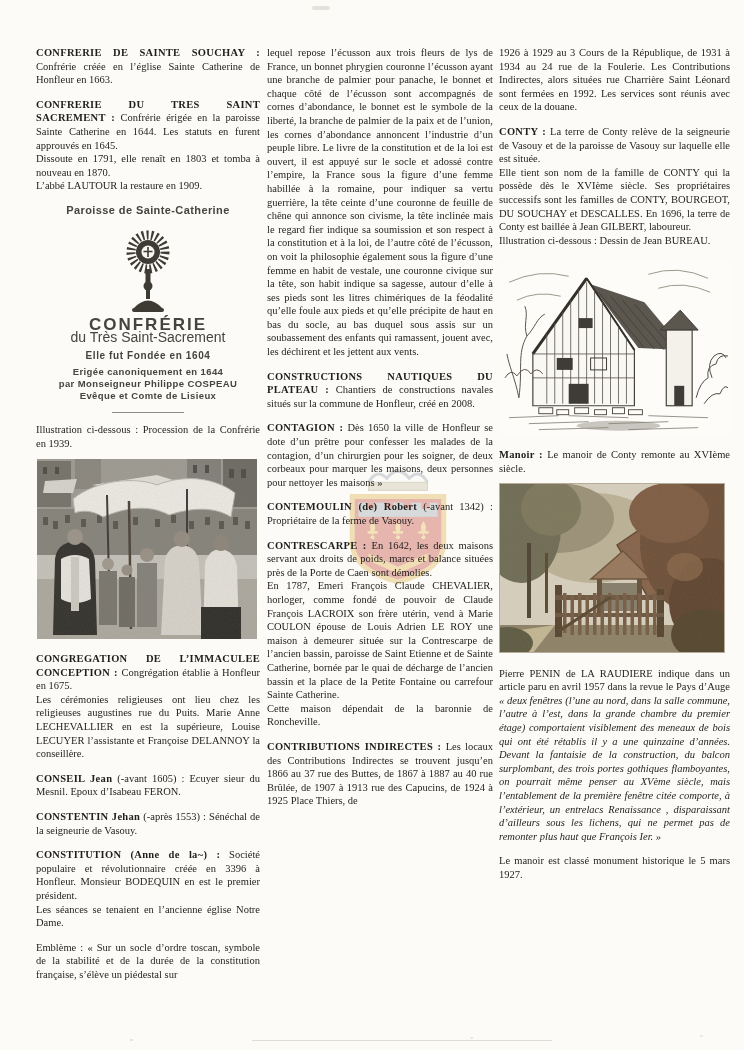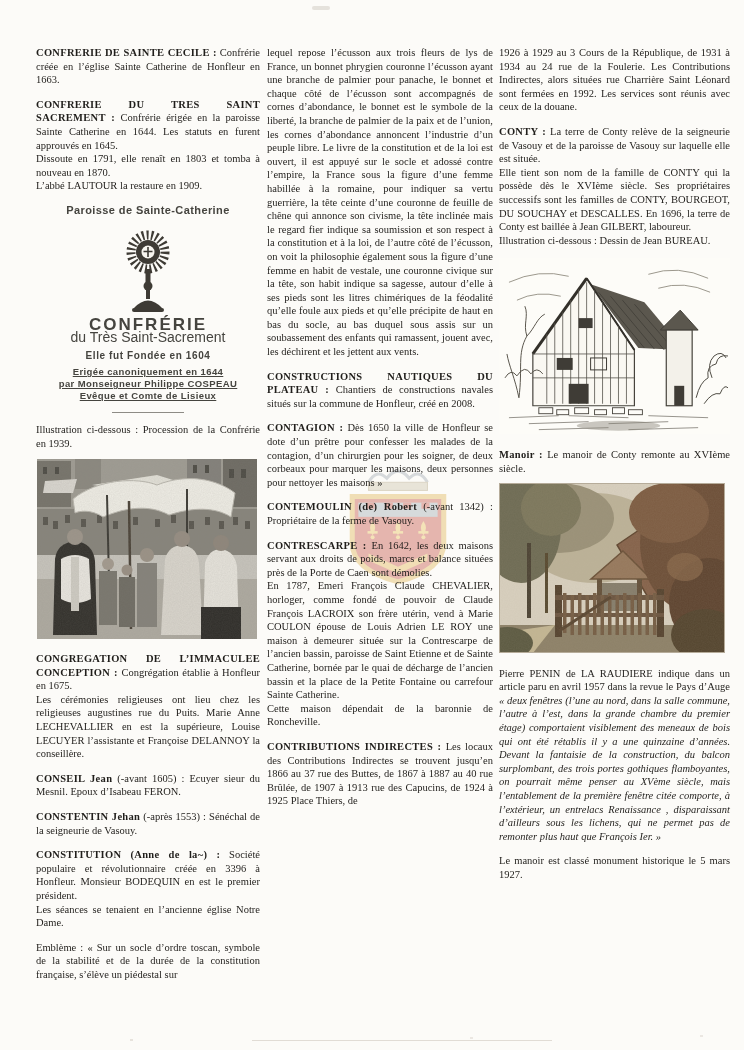--- a/index.html
+++ b/index.html
@@ -14,21 +14,21 @@
   b.term{font-weight:bold;letter-spacing:.3px;}
   i.quote{font-style:italic;}
   
   .clipping{margin:4px 0 10px 0;text-align:center;color:#45443f;
             font-family:"Liberation Sans",sans-serif;}
   .clip-title{font-size:11px;font-weight:bold;letter-spacing:.4px;}
   .monstrance{margin:6px auto 2px auto;width:64px;height:92px;}
   .clip-heading{font-size:17px;font-weight:bold;letter-spacing:2px;margin-top:2px;}
   .clip-sub{font-size:14px;font-weight:normal;margin-top:0;}
   .clip-line1{font-size:10px;font-weight:bold;margin-top:4px;letter-spacing:.6px;}
-  .clip-small{font-size:9.5px;font-weight:bold;line-height:12px;letter-spacing:.4px;text-decoration:underline;}
+  .clip-small{font-size:9.5px;font-weight:bold;line-height:12px;letter-spacing:.4px;}
   .clip-small.first{margin-top:4px;}
   .clip-divider{width:72px;border-top:1.5px solid #8d8b85;margin:10px auto 0 auto;}
   
   .figure{display:block;margin:8px 0 10px 0;}
   .caption{margin:2px 0 8px 0;}
   .watermark{position:absolute;left:338px;top:464px;width:120px;height:124px;opacity:.38;z-index:1;}
   
   .artifact{position:absolute;background:#d9d4cc;z-index:3;}
   .a-top{left:312px;top:6px;width:18px;height:4px;border-radius:2px;opacity:.65;}
   .a-line{left:252px;top:1040px;width:300px;height:1px;opacity:.8;}
@@ -64,21 +64,21 @@
           <rect x="79" y="66" width="10" height="2.5"></rect>
           <circle cx="84" cy="72" r="2"></circle>
       </g>
       <path d="M30,88 L59,101 L88,88 L88,95 L59,108 L30,95 Z" fill="#e0b04a"></path>
     </svg>
   </div>
 
   <div class="col col1">
 
     <div class="entry">
-      <p class="para"><b class="term">CONFRERIE DE SAINTE CECILE :</b> <span>Confrérie créée en l’église Sainte Catherine de Honfleur en 1663.</span></p>
+      <p class="para"><b class="term">CONFRERIE DE SAINTE SOUCHAY :</b> <span>Confrérie créée en l’église Sainte Catherine de Honfleur en 1663.</span></p>
     </div>
 
     <div class="entry">
       <p class="para"><b class="term">CONFRERIE DU TRES SAINT SACREMENT :</b> <span>Confrérie érigée en la paroisse Sainte Catherine en 1644. Les statuts en furent approuvés en 1645.</span></p>
       <p class="para">Dissoute en 1791, elle renaît en 1803 et tomba à nouveau en 1870.</p>
       <p class="para">L’abbé LAUTOUR la restaure en 1909.</p>
     </div>
 
     <div class="clipping">
       <div class="clip-title">Paroisse de Sainte-Catherine</div>

